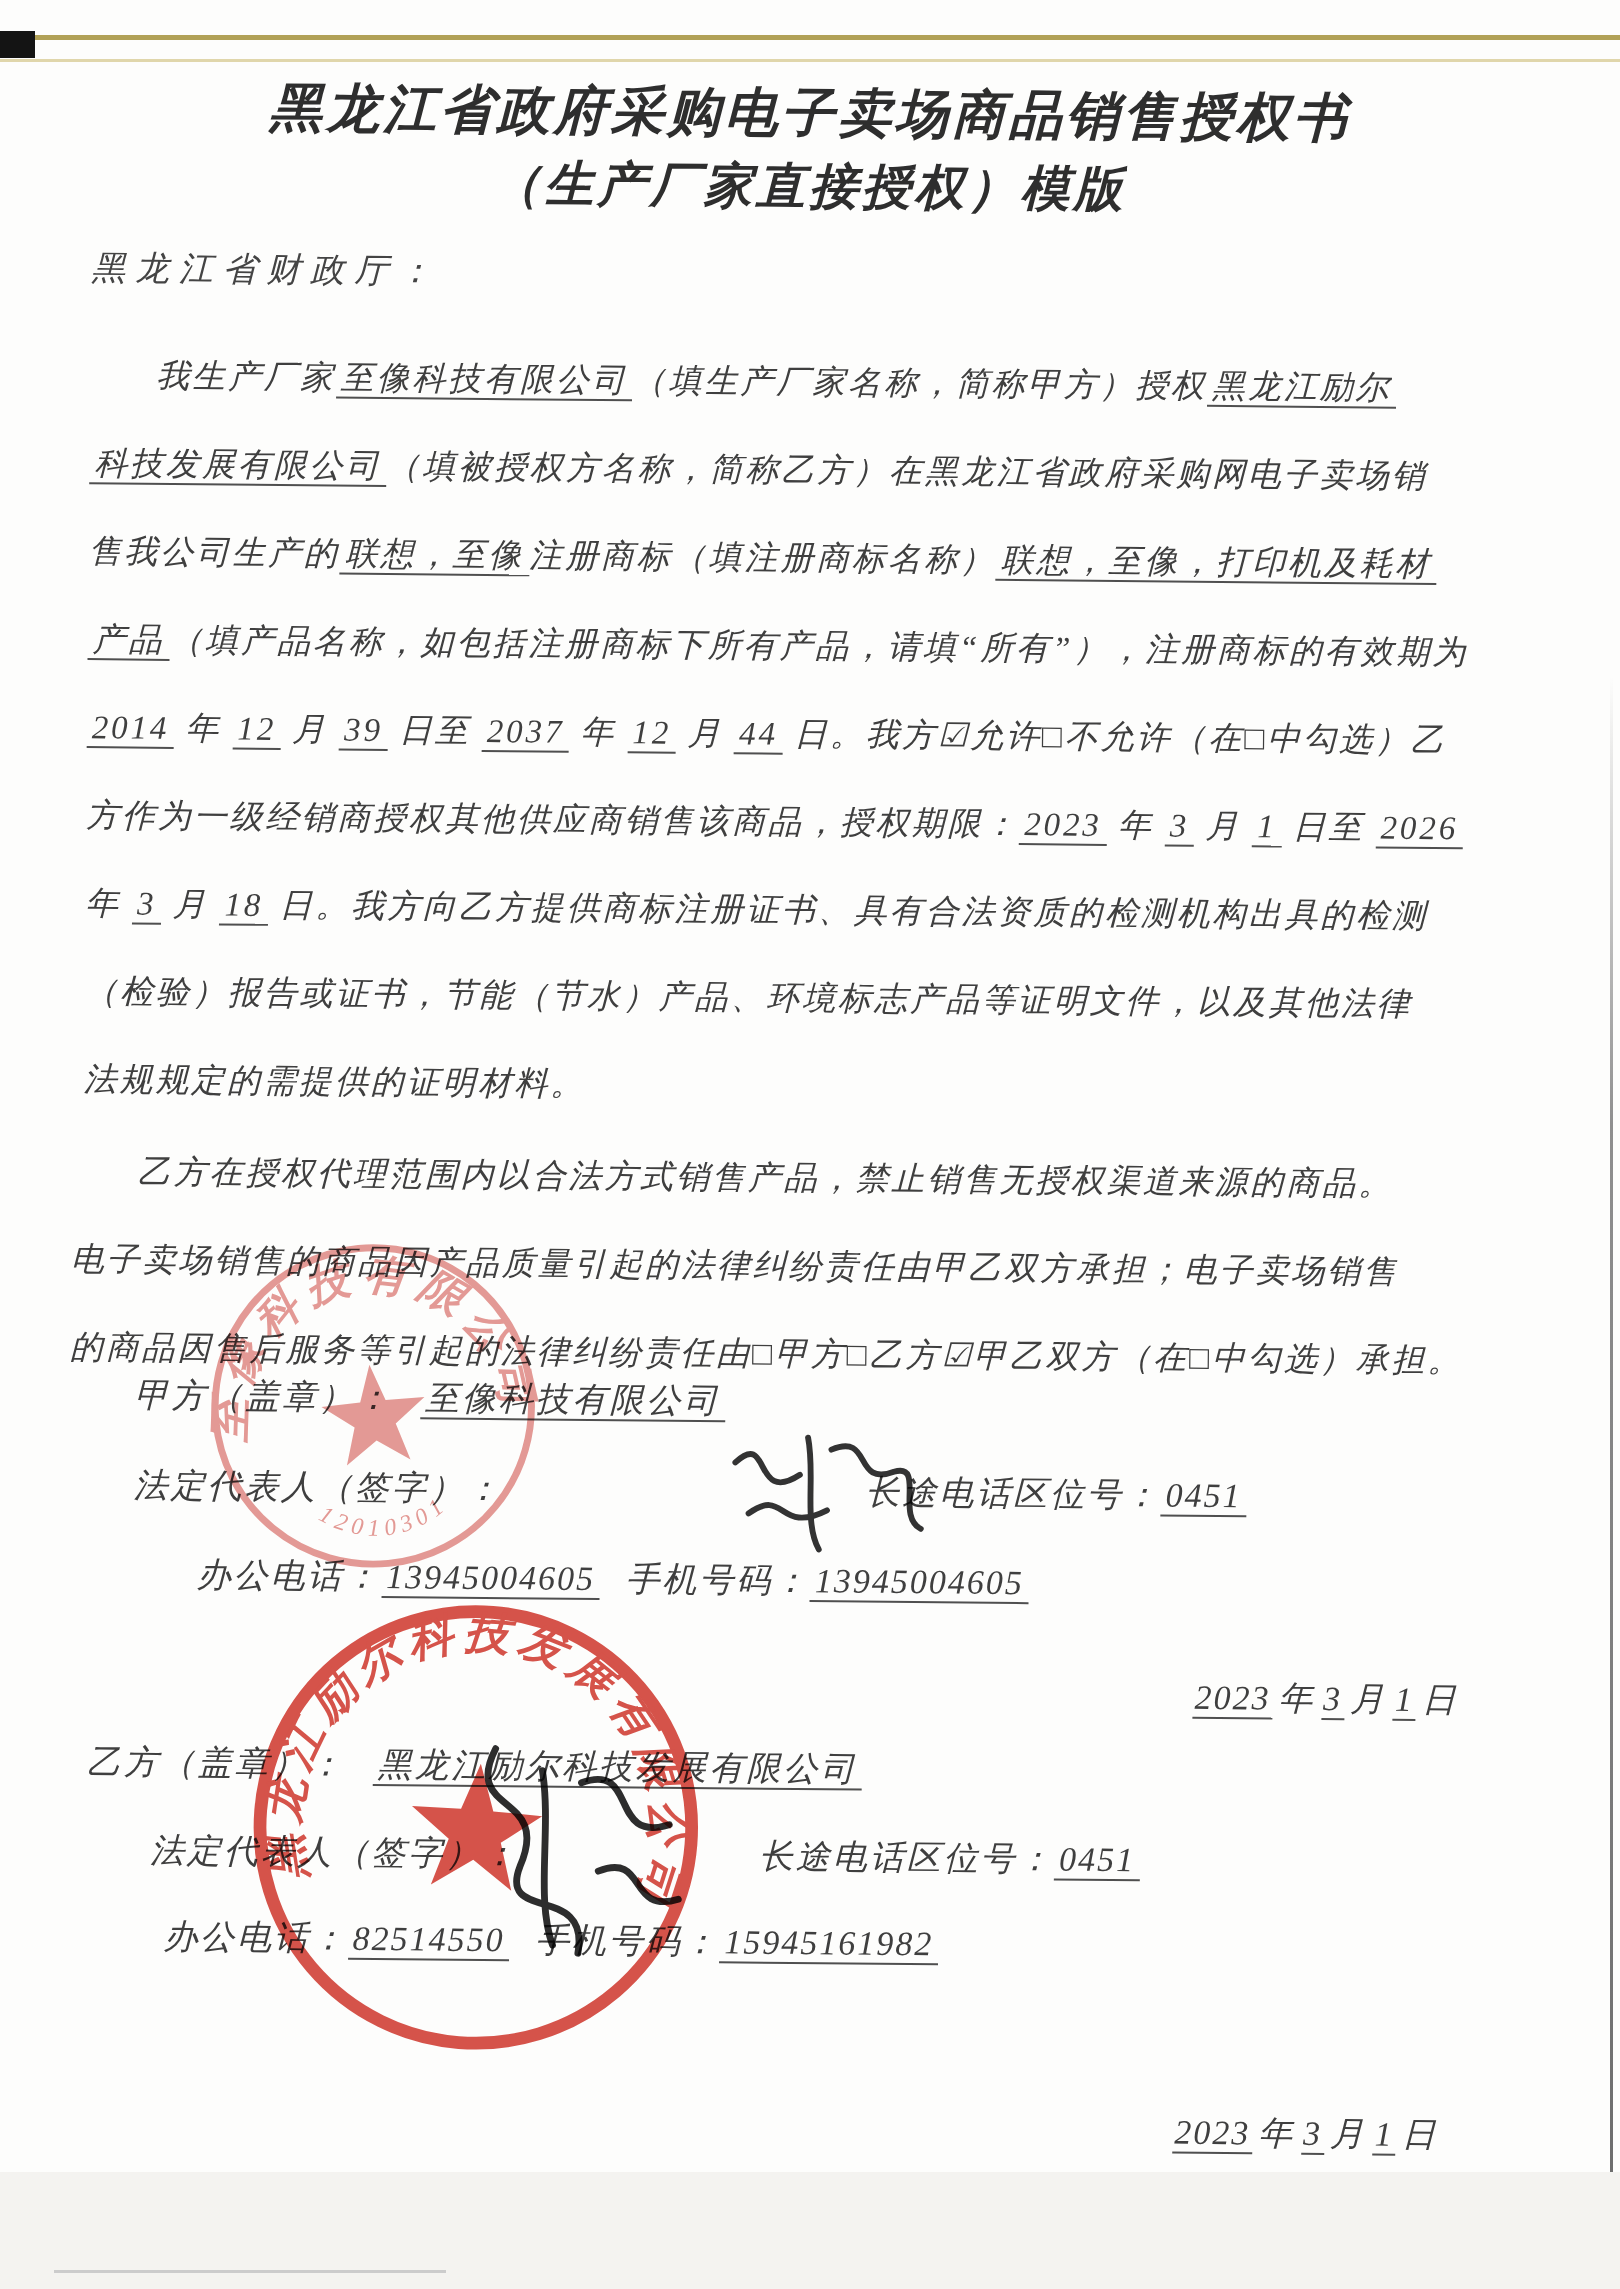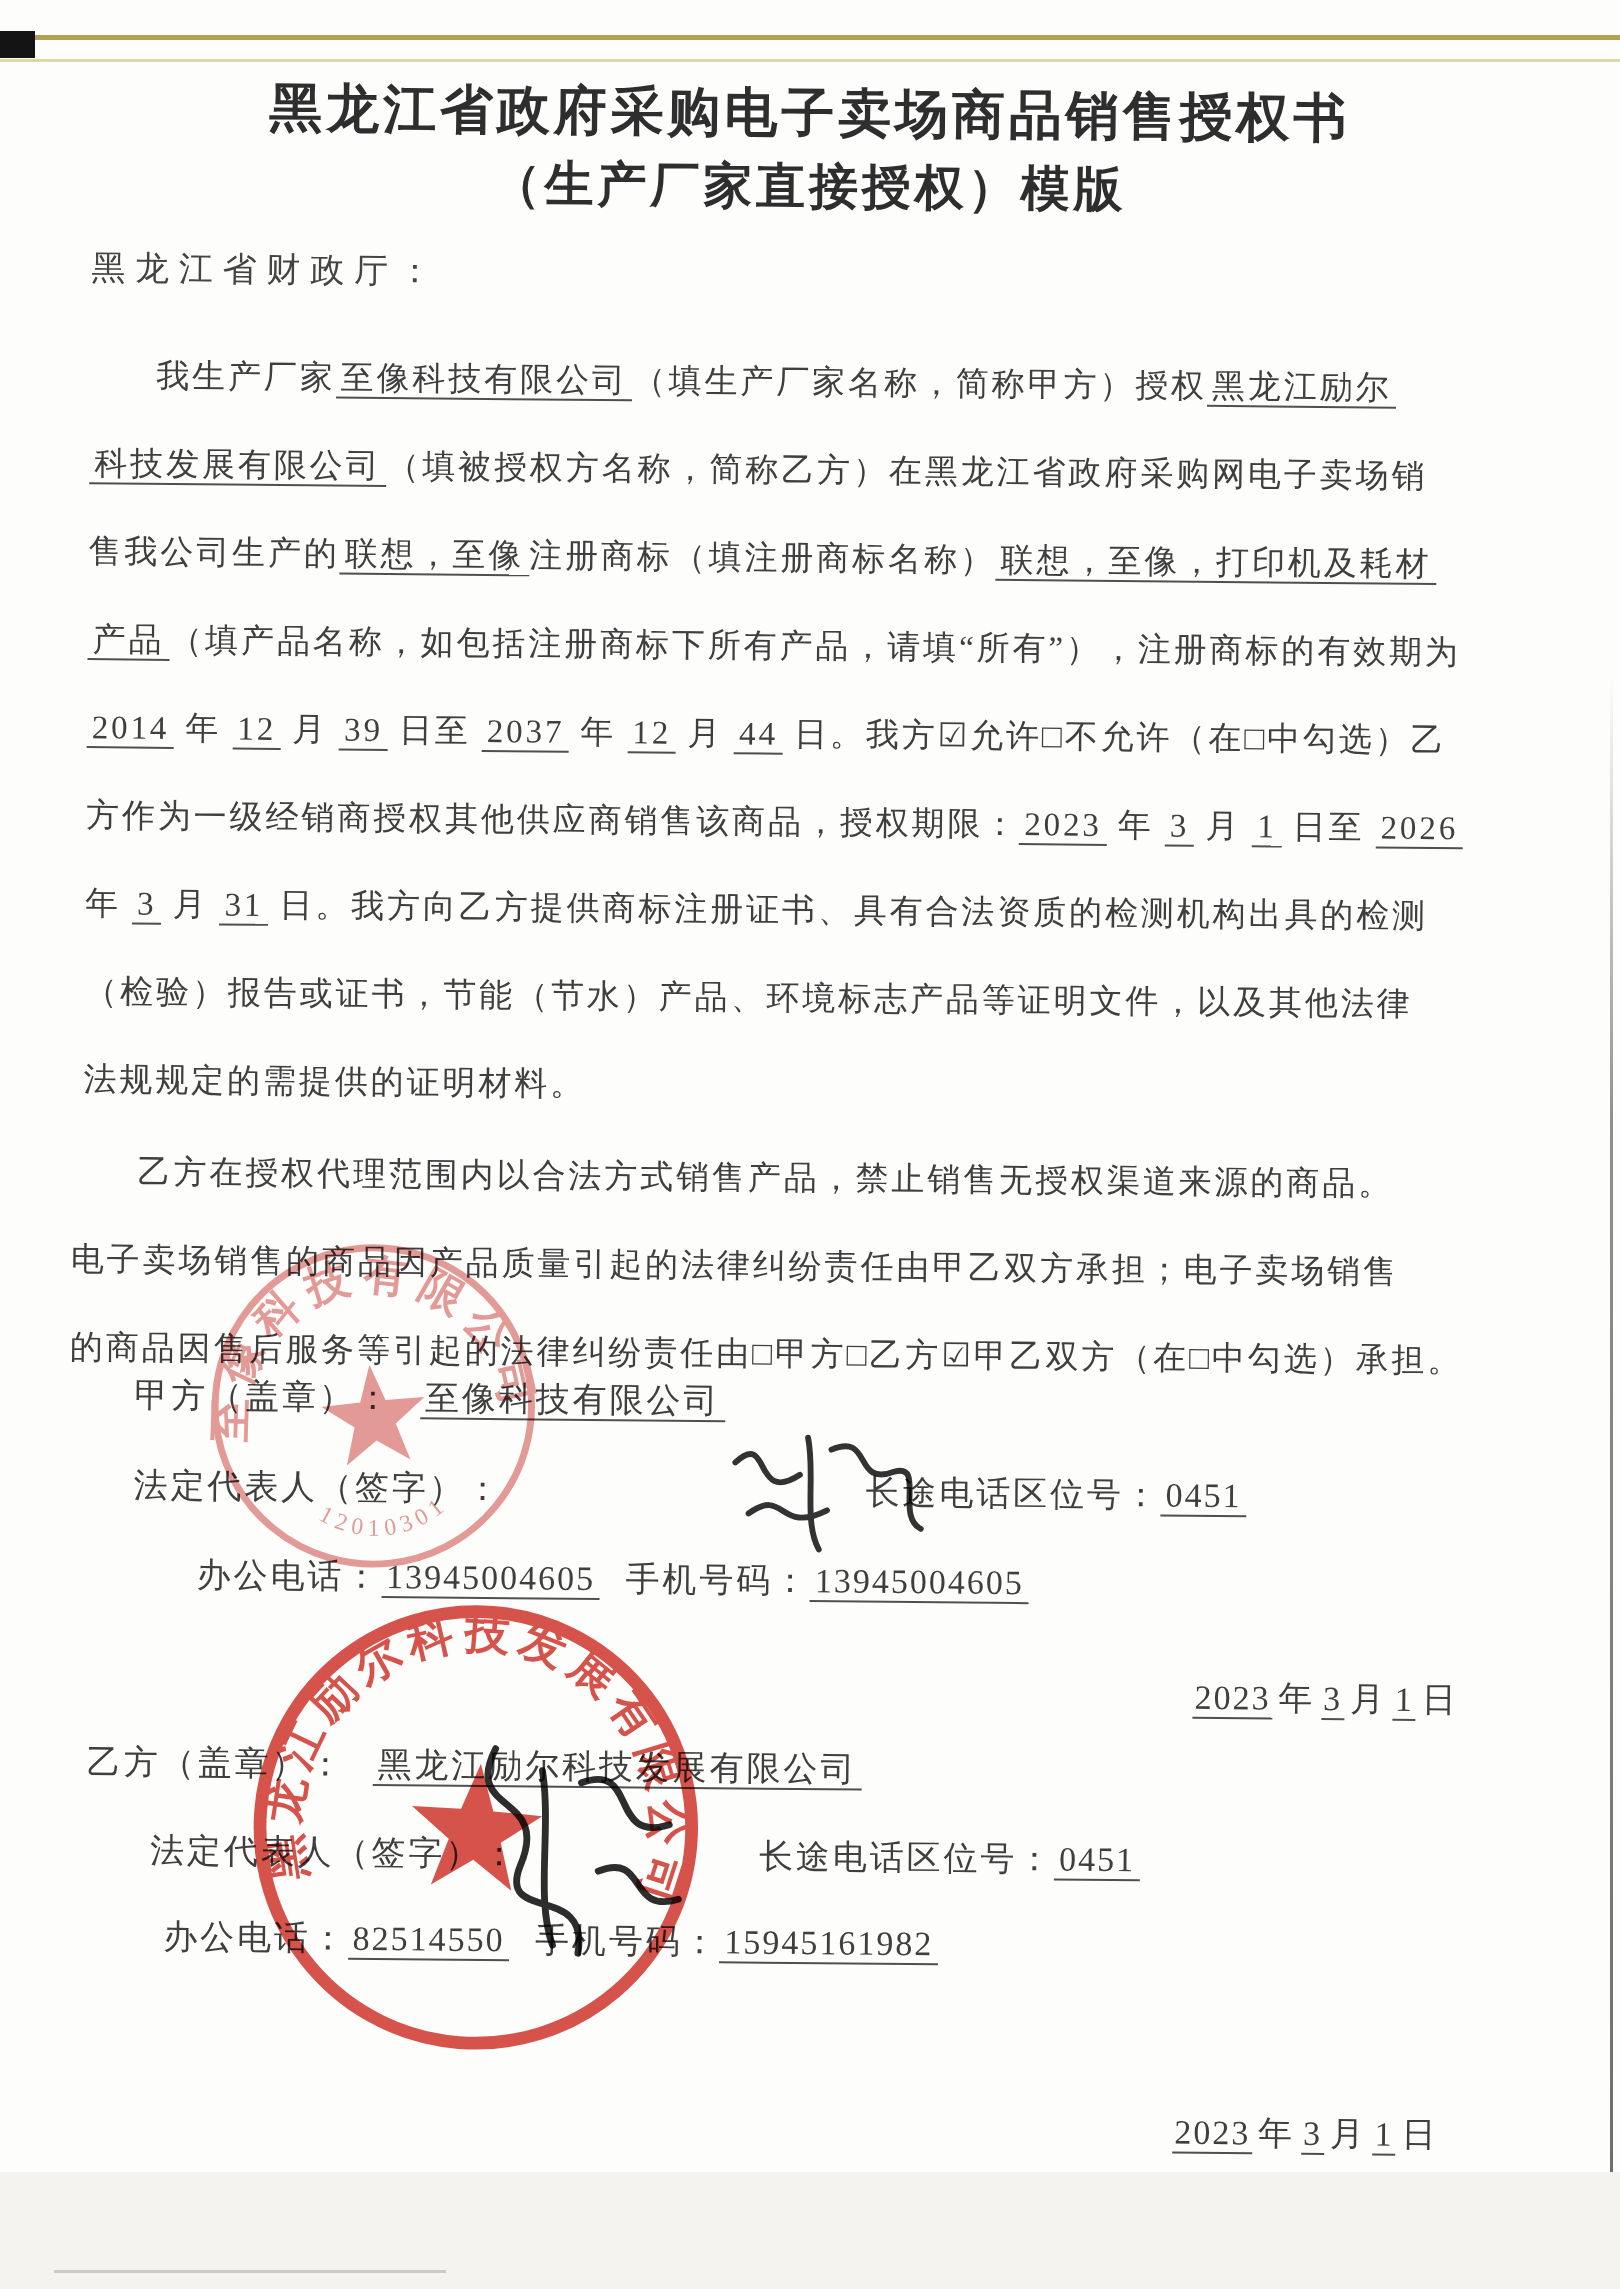--- a/index.html
+++ b/index.html
@@ -3,21 +3,21 @@
 <meta charset="utf-8">
 <style>
   html,body{margin:0;padding:0;}
   body{
     width:1620px;height:2290px;overflow:hidden;
     background:#f4f3f0;
     font-family:"Liberation Serif","DejaVu Serif",serif;
   }
   .page{
     position:relative;width:1620px;height:2172px;
-    background:#fdfdfc;color:#3d3d3d;
+    background:#fdfdfc;color:#3d3d3d;font-style:italic;
   }
   
   .rule1{position:absolute;left:0;top:35px;width:100%;height:4.9px;background:#a3903a;opacity:.85;}
   .rule2{position:absolute;left:0;top:59px;width:100%;height:2.9px;background:#d8cc96;opacity:.8;}
   .corner-mark{position:absolute;left:0;top:31px;width:35px;height:27.4px;background:#141414;}
   .edge-r{position:absolute;right:6.9px;top:676px;bottom:0;width:2.9px;
     background:linear-gradient(to bottom, rgba(150,150,150,0), #8f8f8f 30%, #6e6e6e);}
   .smudge{position:absolute;left:54px;top:2270px;width:392px;height:2.9px;background:#cccccc;}
   
   .tilt{position:absolute;inset:0;transform:rotate(0.55deg);transform-origin:78px 88px;}
@@ -68,21 +68,21 @@
 
     <div class="salutation">黑龙江省财政厅：</div>
 
     <div class="para" id="para1">
         <div class="bline"><span>我生产厂家</span><span class="u">至像科技有限公司</span><span>（填生产厂家名称，简称甲方）授权</span><span class="u">黑龙江励尔</span></div>
         <div class="bline"><span class="u">科技发展有限公司</span><span>（填被授权方名称，简称乙方）在黑龙江省政府采购网电子卖场销</span></div>
         <div class="bline"><span>售我公司生产的</span><span class="u">联想，至像</span><span>注册商标（填注册商标名称）</span><span class="u">联想，至像，打印机及耗材</span></div>
         <div class="bline"><span class="u">产品</span><span>（填产品名称，如包括注册商标下所有产品，请填“所有”），注册商标的有效期为</span></div>
         <div class="bline"><span class="u">2014</span><span> 年 </span><span class="u">12</span><span> 月 </span><span class="u">39</span><span> 日至 </span><span class="u">2037</span><span> 年 </span><span class="u">12</span><span> 月 </span><span class="u">44</span><span> 日。我方☑允许□不允许（在□中勾选）乙</span></div>
         <div class="bline"><span>方作为一级经销商授权其他供应商销售该商品，授权期限：</span><span class="u">2023</span><span> 年 </span><span class="u">3</span><span> 月 </span><span class="u">1</span><span> 日至 </span><span class="u">2026</span></div>
-        <div class="bline"><span>年 </span><span class="u">3</span><span> 月 </span><span class="u">31</span><span> 日。我方向乙方提供商标注册证书、具有合法资质的检测机构出具的检测</span></div>
+        <div class="bline"><span>年 </span><span class="u">3</span><span> 月 </span><span class="u">18</span><span> 日。我方向乙方提供商标注册证书、具有合法资质的检测机构出具的检测</span></div>
         <div class="bline"><span>（检验）报告或证书，节能（节水）产品、环境标志产品等证明文件，以及其他法律</span></div>
         <div class="bline"><span>法规规定的需提供的证明材料。</span></div>
       </div>
     <div class="para" id="para2">
         <div class="bline"><span>乙方在授权代理范围内以合法方式销售产品，禁止销售无授权渠道来源的商品。</span></div>
         <div class="bline"><span>电子卖场销售的商品因产品质量引起的法律纠纷责任由甲乙双方承担；电子卖场销售</span></div>
         <div class="bline"><span>的商品因售后服务等引起的法律纠纷责任由□甲方□乙方☑甲乙双方（在□中勾选）承担。</span></div>
       </div>
 
     <div class="row" style="left:147px;top:1372px;">

